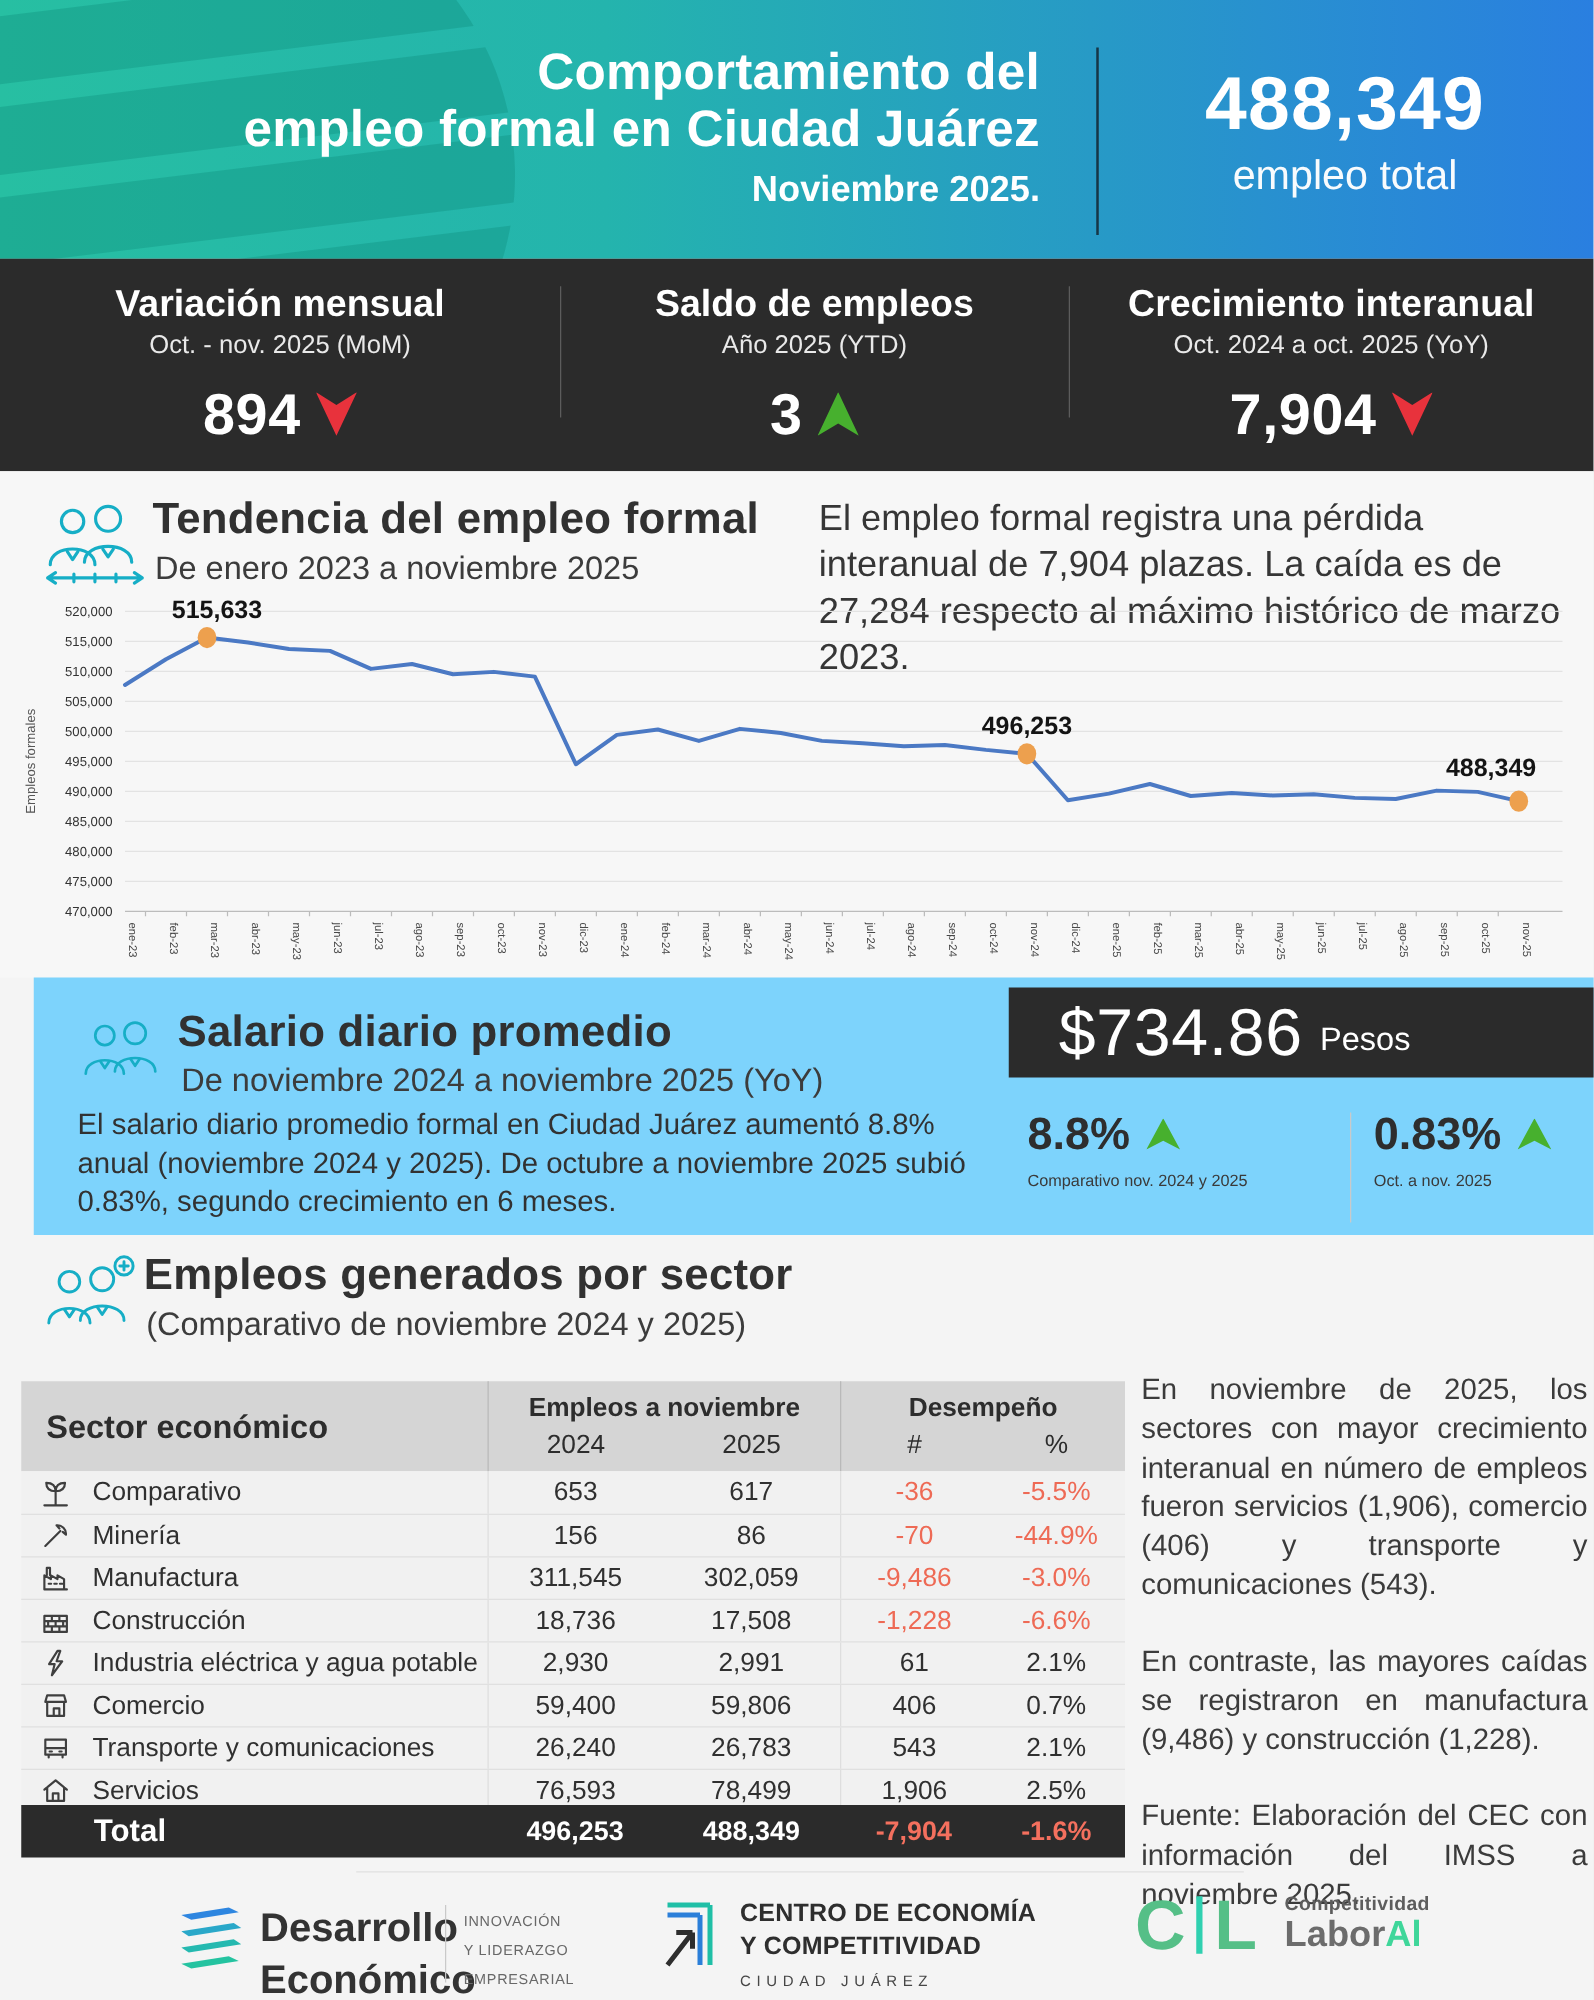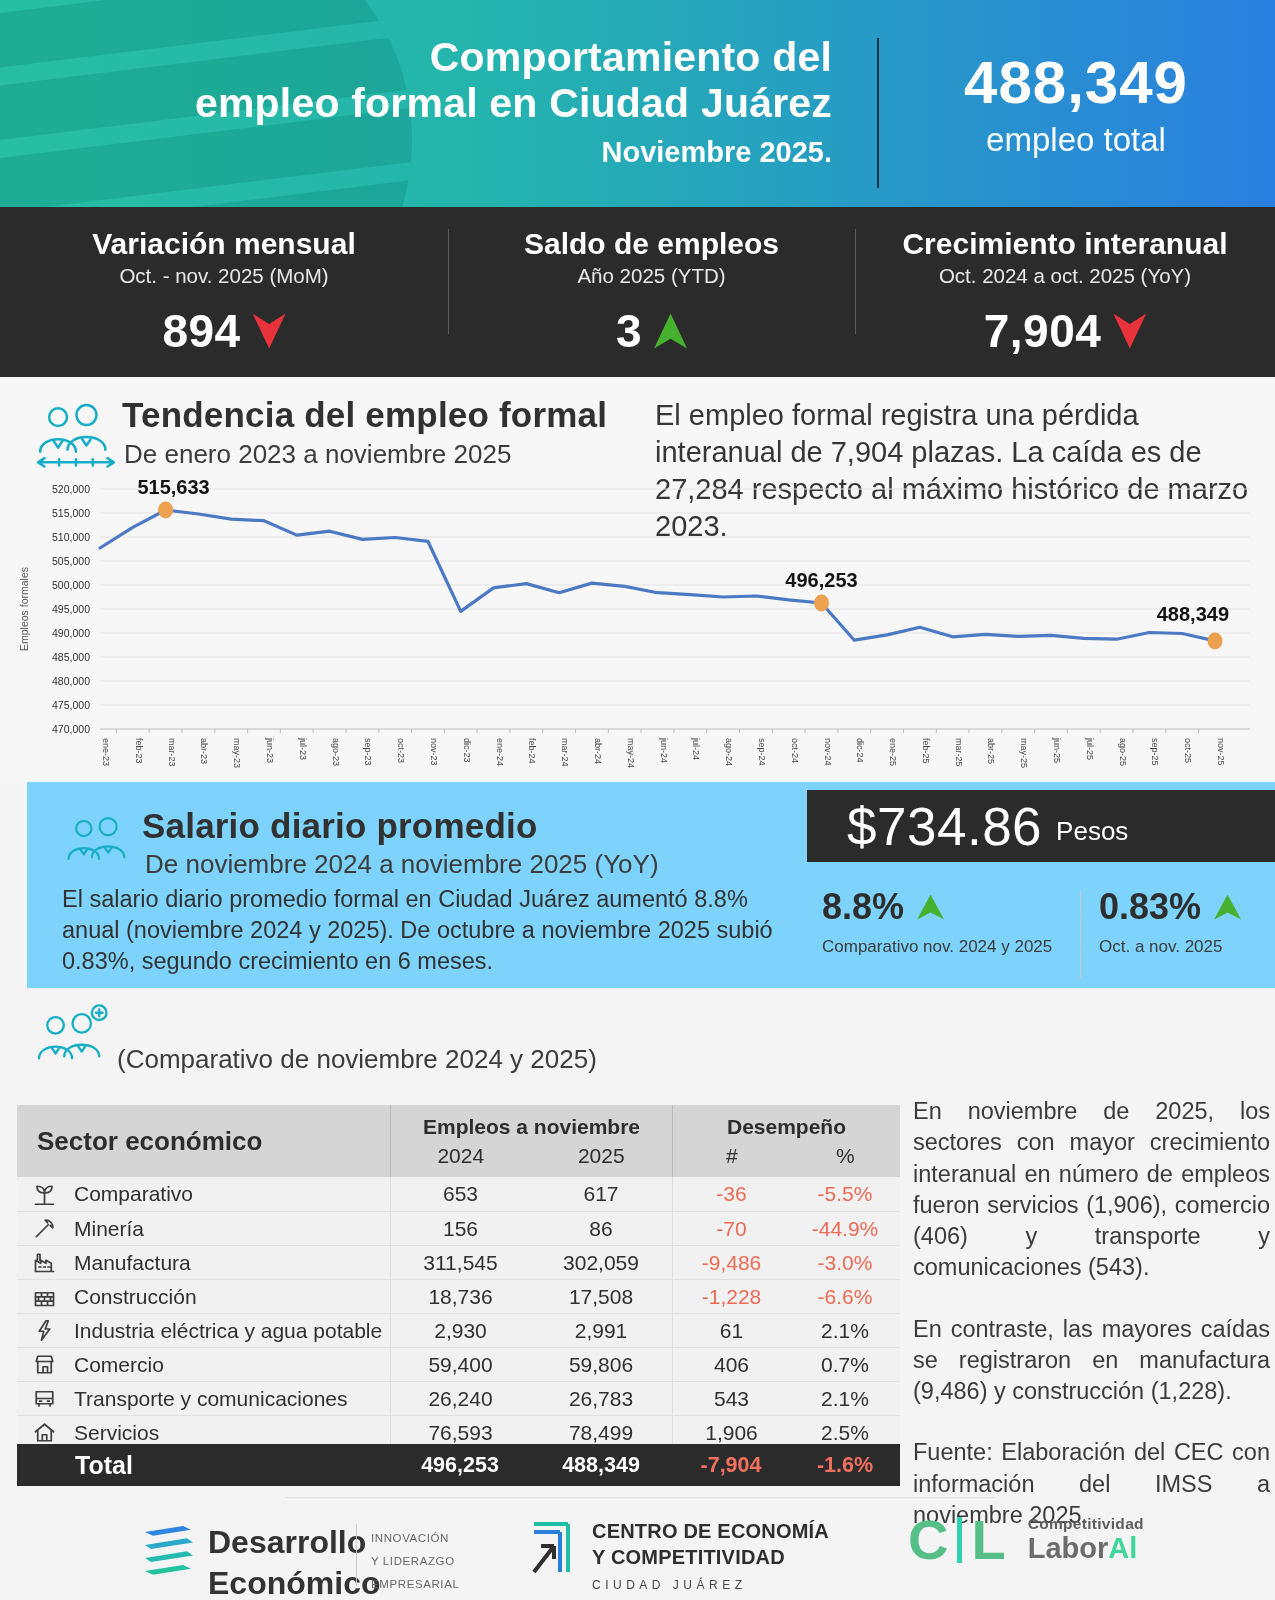--- a/index.html
+++ b/index.html
@@ -49,21 +49,21 @@
   
   .salary-par{position:absolute;left:35px;top:102px;width:720px;font-size:23.5px;line-height:1.31;color:#323232;}
   .wage-box{position:absolute;left:780px;top:8px;width:495px;height:72px;background:#2b2b2b;color:#fff;
     display:flex;align-items:center;padding-left:40px;}
   .wage-amount{font-size:53px;font-weight:400;letter-spacing:.5px;}
   .wage-cur{font-size:26px;font-weight:400;margin-left:14px;margin-top:10px;}
   .pct-block{position:absolute;top:104px;}
   .pct-row{display:flex;align-items:center;gap:13px;}
   .pct-value{font-size:36px;font-weight:700;color:#2e2e2e;}
   .arr-sm{display:inline-block;width:27px;height:25px;background:#47b02e;clip-path:polygon(50% 0,100% 100%,50% 72%,0 100%);}
-  .pct-label{font-size:17px;color:#3a3a3a;margin-top:9px;}
+  .pct-label{font-size:13px;color:#3a3a3a;margin-top:9px;}
   .pct-divider{position:absolute;left:1053px;top:108px;width:1px;height:88px;background:#c9c9c9;}
   
   .table-wrap{position:absolute;left:17px;top:117px;width:883px;}
   .thead{display:flex;background:#d5d5d5;height:72px;}
   .th-name{width:373px;display:flex;align-items:center;padding-left:20px;
     font-size:26px;font-weight:700;color:#2d2d2d;}
   .th-group{display:flex;flex-direction:column;justify-content:center;border-left:1px solid #b9b9b9;}
   .th-group.g1{width:282px;}.th-group.g2{width:228px;}
   .th-group-label{text-align:center;font-size:21px;font-weight:700;color:#2d2d2d;}
   .th-subrow{display:flex;margin-top:5px;}
@@ -319,20 +319,21 @@
     <svg class="sec-icon" style="left:35px;top:16px;" width="76" height="66" viewBox="0 0 78 68" fill="none" stroke="#16aec6" stroke-width="2.4" stroke-linecap="round" stroke-linejoin="round">
       <circle cx="48" cy="20" r="9.5"></circle>
         <path d="M30 54 C30 38 66 38 66 54"></path>
       <path d="M44 43 L48 49 L52 43"></path>
       <circle cx="21" cy="22" r="8.5"></circle>
         <path d="M4 56 C4 40 38 40 38 56"></path>
       <path d="M17 45 L21 51 L25 45"></path>
       <circle cx="66" cy="9" r="7.5" fill="#f4f4f4"></circle>
         <path d="M66 5.5 V12.5 M62.5 9 H69.5"></path>
     </svg>
+    <div class="sec-title" style="left:115px;top:12px;">Empleos generados por sector</div>
     <div class="sec-sub" style="left:117px;top:56px;">(Comparativo de noviembre 2024 y 2025)</div>
 
     <div class="table-wrap">
       <div class="thead">
         <div class="th-name">Sector económico</div>
         <div class="th-group g1">
           <div class="th-group-label">Empleos a noviembre</div>
           <div class="th-subrow">
             <span>2024</span>
             <span>2025</span>

